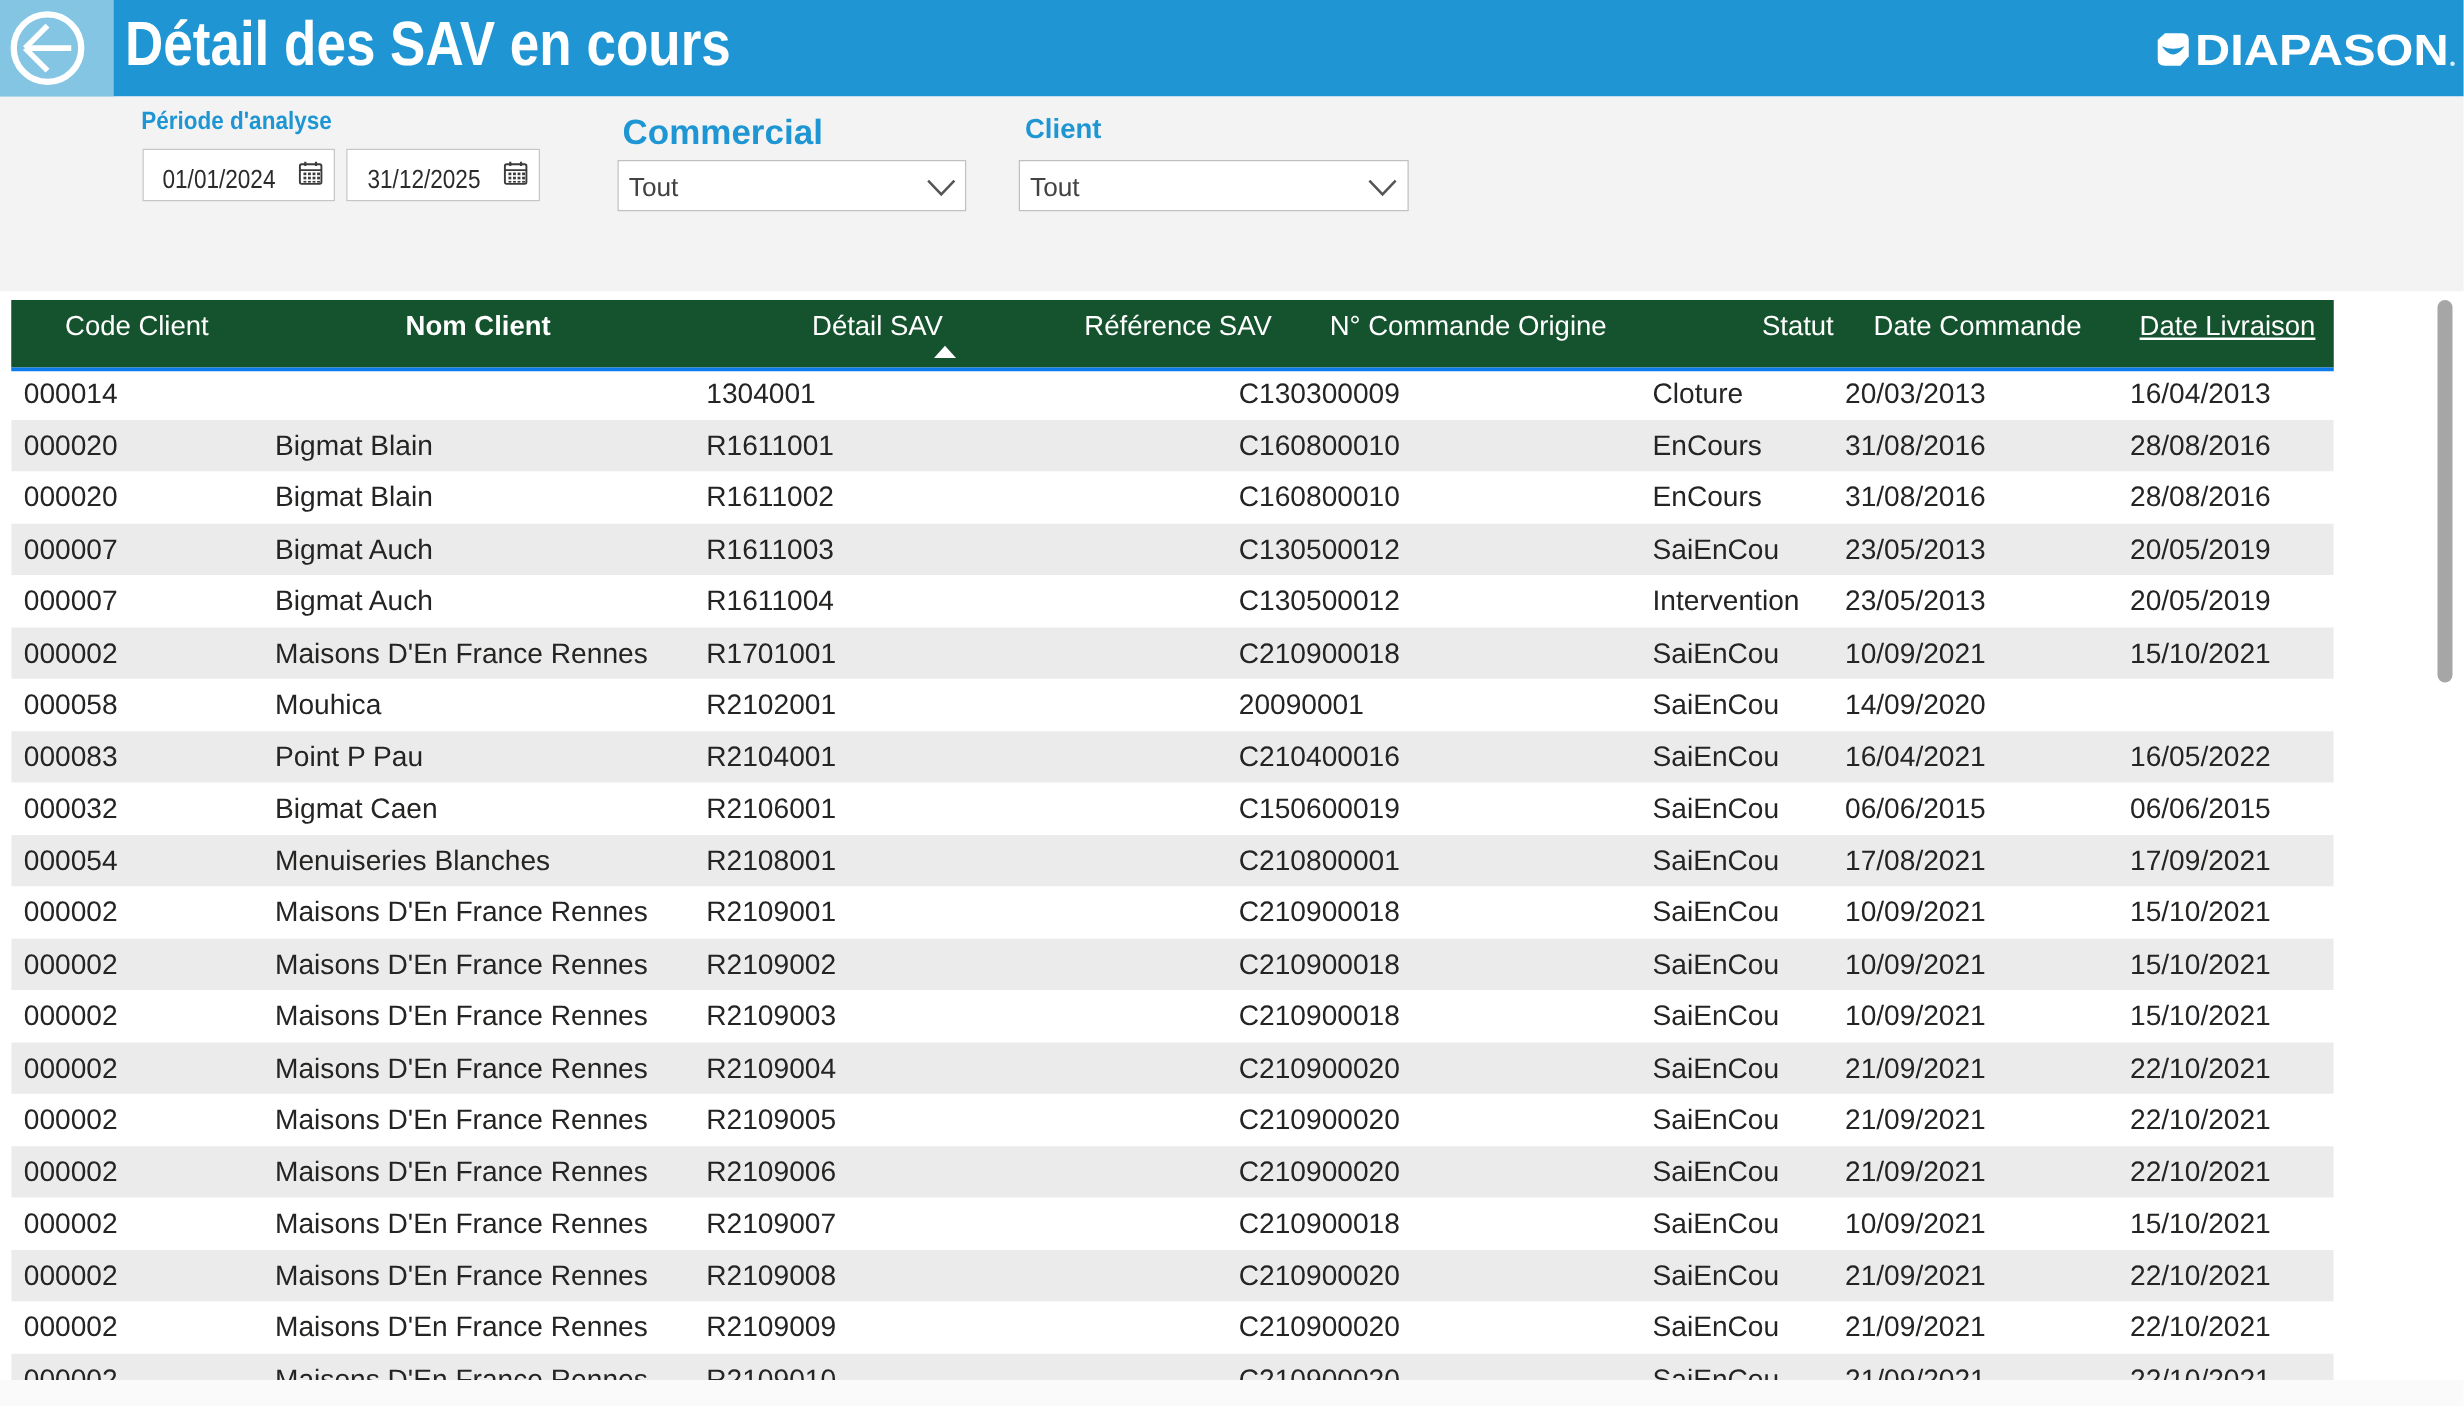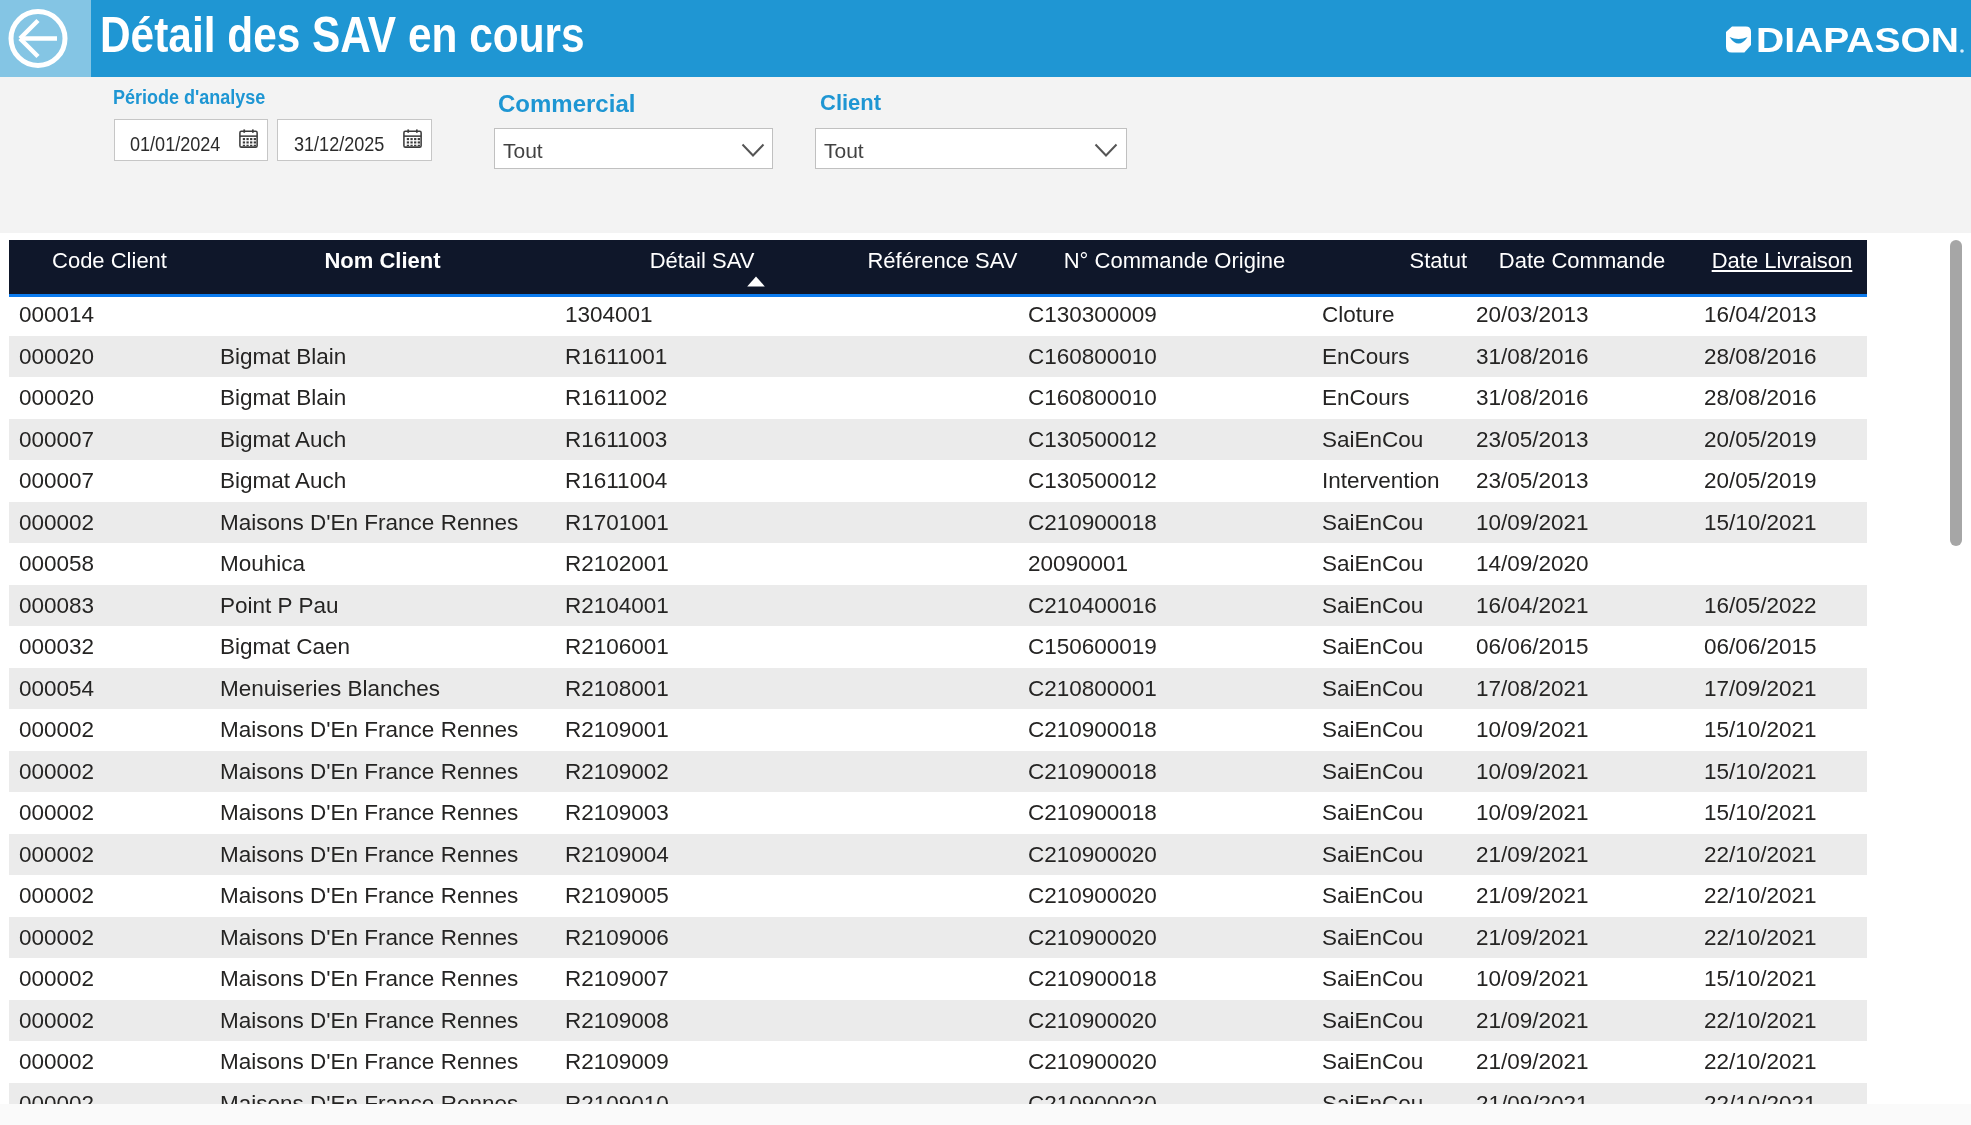--- a/index.html
+++ b/index.html
@@ -5,28 +5,28 @@
   * { margin:0; padding:0; box-sizing:border-box; }
   html,body { width:1971px; height:1125px; overflow:hidden; background:#ffffff; }
   body { font-family:"Liberation Sans", sans-serif; position:relative; }
   .pagebg { position:absolute; left:0; top:77px; width:1971px; height:156px; background:#f3f3f3; }
   .topbar { position:absolute; left:0; top:0; width:1971px; height:77px; background:#1f96d3; }
   .backsq { position:absolute; left:0; top:0; width:91px; height:77px; background:#84c5e4; }
   .title { position:absolute; left:100px; top:6px; font-size:50px; font-weight:700; color:#ffffff; white-space:nowrap; transform-origin:0 0; transform:scaleX(0.848); letter-spacing:0; }
   .flabel { position:absolute; font-weight:700; color:#1e96d3; white-space:nowrap; }
   .dbox { position:absolute; background:#ffffff; border:1px solid #c6c6c6; }
   .ddbox { position:absolute; background:#ffffff; border:1px solid #c0c0c0; }
-  .thead { position:absolute; left:9px; top:240px; width:1858px; height:54px; background:#0f172a; display:flex; }
+  .thead { position:absolute; left:9px; top:240px; width:1858px; height:54px; background:#14532d; display:flex; }
   .thead div { font-size:22px; color:#ffffff; text-align:center; line-height:41px; white-space:nowrap; }
   .hline { position:absolute; left:9px; top:294.2px; width:1858px; height:2.8px; background:#0c7bee; z-index:5; }
   .rows { position:absolute; left:9px; top:294px; width:1858px; height:810px; overflow:hidden; }
   .r { position:relative; width:1858px; height:41.5px; font-size:22.5px; color:#252423; }
   .r.g { background:#ebebeb; }
   .r span { position:absolute; top:0; line-height:41.5px; white-space:nowrap; }
-  .c1{left:10px;} .c2{left:211px;} .c3{left:556px;} .c5{left:1019px;} .c6{left:1313px;} .c7{left:1467px;} .c8{left:1695px;}
+  .c1{left:10px;} .c2{left:211px;} .c3{left:556px;} .c5{left:982px;} .c6{left:1313px;} .c7{left:1467px;} .c8{left:1695px;}
   .thumb { position:absolute; left:1950px; top:240px; width:11.5px; height:306px; border-radius:6px; background:#a6a6a6; }
 </style>
 </head>
 <body>
 <div class="pagebg"></div>
 <div class="topbar"></div>
 <div class="backsq"></div>
 <svg style="position:absolute;left:0;top:0;" width="80" height="77" viewBox="0 0 80 77">
   <circle cx="38" cy="38.5" r="27" fill="none" stroke="#ffffff" stroke-width="5"></circle>
   <line x1="21" y1="38.5" x2="57" y2="38.5" stroke="#ffffff" stroke-width="4.5"></line>
@@ -82,21 +82,21 @@
       <rect x="8.8" y="14" width="2.4" height="2.2"></rect>
       <rect x="12.6" y="14" width="2.4" height="2.2"></rect>
       <rect x="16.4" y="14" width="2.4" height="2.2"></rect>
     <rect x="5" y="17.5" width="2.4" height="1.4"></rect>
       <rect x="8.8" y="17.5" width="2.4" height="1.4"></rect>
       <rect x="12.6" y="17.5" width="2.4" height="1.4"></rect>
       <rect x="16.4" y="17.5" width="2.4" height="1.4"></rect>
   </g>
 </svg>
 
-<div class="flabel" id="lab2" style="left:498px; top:90px; font-size:24px;">Commercial</div>
+<div class="flabel" id="lab2" style="left:498px; top:90px; font-size:28px;">Commercial</div>
 <div class="ddbox" style="left:493.5px; top:127.5px; width:279.5px; height:41px;"></div>
 <div style="position:absolute;left:503px;top:130px;line-height:41px;font-size:21px;color:#424242;">Tout</div>
 <svg style="position:absolute;left:741px;top:143px;" width="24" height="15" viewBox="0 0 24 15">
   <polyline points="1.5,1.5 12,12.5 22.5,1.5" fill="none" stroke="#555555" stroke-width="2"></polyline>
 </svg>
 
 <div class="flabel" id="lab3" style="left:820px; top:90px; font-size:22px;">Client</div>
 <div class="ddbox" style="left:815px; top:127.5px; width:312px; height:41px;"></div>
 <div style="position:absolute;left:824px;top:130px;line-height:41px;font-size:21px;color:#424242;">Tout</div>
 <svg style="position:absolute;left:1094px;top:143px;" width="24" height="15" viewBox="0 0 24 15">

